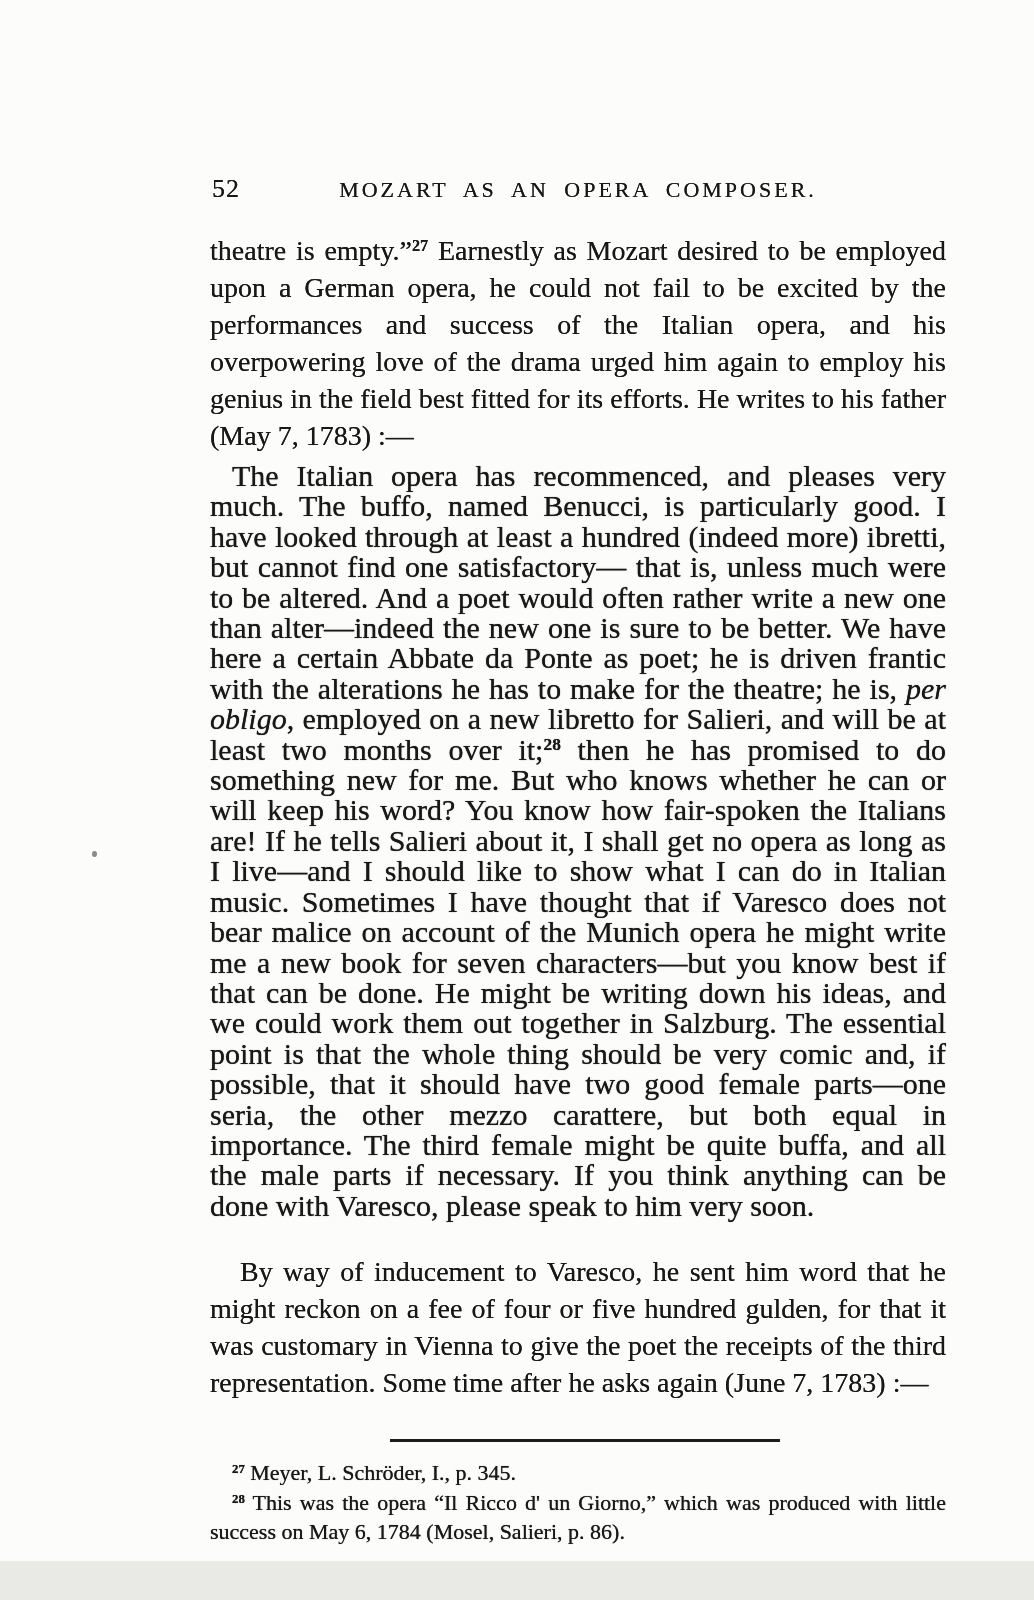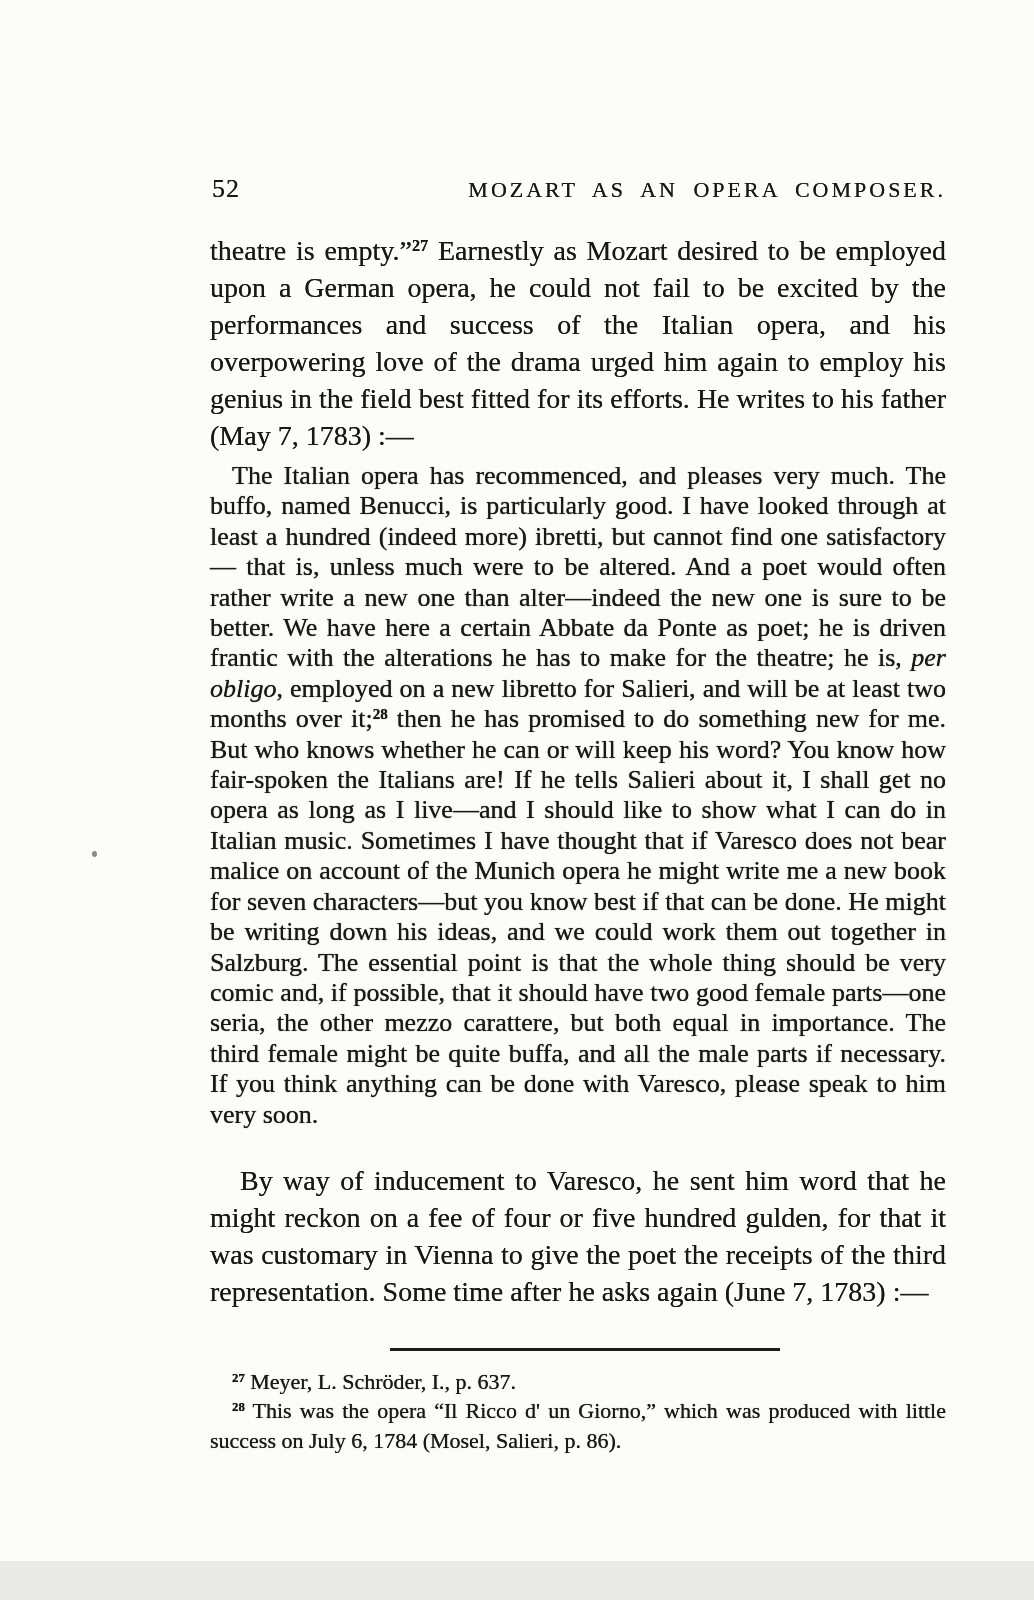--- a/index.html
+++ b/index.html
@@ -8,28 +8,28 @@
     width:1034px;height:1561px;
     background:#fcfcfa;
     color:#181818;
     font-family:"Liberation Serif","DejaVu Serif",serif;
     overflow:hidden;
     text-shadow:0 0 0.6px rgba(10,10,10,0.85);
   }
   .column{position:absolute;left:210px;top:174px;width:736px;}
   .header{position:relative;height:30px;margin-bottom:28px;}
   .pagenum{position:absolute;left:2px;top:0;font-size:26px;letter-spacing:1px;}
-  .runtitle{display:block;text-align:right;font-size:22px;letter-spacing:3px;word-spacing:7px;padding-top:3px;}
+  .runtitle{display:block;text-align:center;font-size:22px;letter-spacing:3px;word-spacing:7px;padding-top:3px;}
   p{margin:0;}
   .body{font-size:28px;line-height:37px;text-align:justify;}
   .p1{margin-bottom:7px;}
   .p2{margin-top:32px;margin-bottom:8px;text-indent:30px;}
   .p3{margin-top:13px;text-indent:30px;text-align-last:justify;}
   .quote{
-    font-size:26px;line-height:30.4px;
+    font-size:30px;line-height:30.4px;
     text-align:justify;text-indent:22px;
     margin-top:6px;margin-bottom:6px;
     text-shadow:0 0 0.8px rgba(10,10,10,0.9);
   }
   sup{
     font-size:58%;line-height:0;vertical-align:baseline;
     position:relative;top:-0.55em;font-weight:bold;
   }
   .fnrule{width:390px;height:3px;background:#1c1c1c;margin:38px 0 16px 180px;}
   .footnote{
@@ -53,18 +53,18 @@
     <p class="body p1"><span>theatre is empty.”</span><sup>27</sup><span> Earnestly as Mozart desired to be employed upon a German opera, he could not fail to be excited by the performances and success of the Italian opera, and his overpowering love of the drama urged him again to employ his genius in the field best fitted for its efforts.  He writes to his father (May 7, 1783) :—</span></p>
 
     <p class="quote"><span>The Italian opera has recommenced, and pleases very much.  The buffo, named Benucci, is particularly good.  I have looked through at least a hundred (indeed more) ibretti, but cannot find one satisfactory— that is, unless much were to be altered.  And a poet would often rather write a new one than alter—indeed the new one is sure to be better. We have here a certain Abbate da Ponte as poet; he is driven frantic with the alterations he has to make for the theatre; he is, </span><em>per obligo</em><span>, employed on a new libretto for Salieri, and will be at least two months over it;</span><sup>28</sup><span> then he has promised to do something new for me.  But who knows whether he can or will keep his word?  You know how fair-spoken the Italians are!  If he tells Salieri about it, I shall get no opera as long as I live—and I should like to show what I can do in Italian music.  Sometimes I have thought that if Varesco does not bear malice on account of the Munich opera he might write me a new book for seven characters—but you know best if that can be done.  He might be writing down his ideas, and we could work them out together in Salzburg.  The essential point is that the whole thing should be very comic and, if possible, that it should have two good female parts—one seria, the other mezzo carattere, but both equal in importance.  The third female might be quite buffa, and all the male parts if necessary.  If you think anything can be done with Varesco, please speak to him very soon.</span></p>
 
     <p class="body p2">By way of inducement to Varesco, he sent him word that he might reckon on a fee of four or five hundred gulden, for that it was customary in Vienna to give the poet the receipts of the third representation.  Some time after he asks again (June 7, 1783) :—</p>
 
 
 
     <div class="fnrule"></div>
 
-    <p class="footnote"><sup>27</sup><span> Meyer, L. Schröder, I., p. 637.</span></p>
+    <p class="footnote"><sup>27</sup><span> Meyer, L. Schröder, I., p. 345.</span></p>
 
-    <p class="footnote"><sup>28</sup><span> This was the opera “Il Ricco d' un Giorno,” which was produced with little success on July 6, 1784 (Mosel, Salieri, p. 86).</span></p>
+    <p class="footnote"><sup>28</sup><span> This was the opera “Il Ricco d' un Giorno,” which was produced with little success on May 6, 1784 (Mosel, Salieri, p. 86).</span></p>
 
   </div>
 </div>
 
 </body></html>

